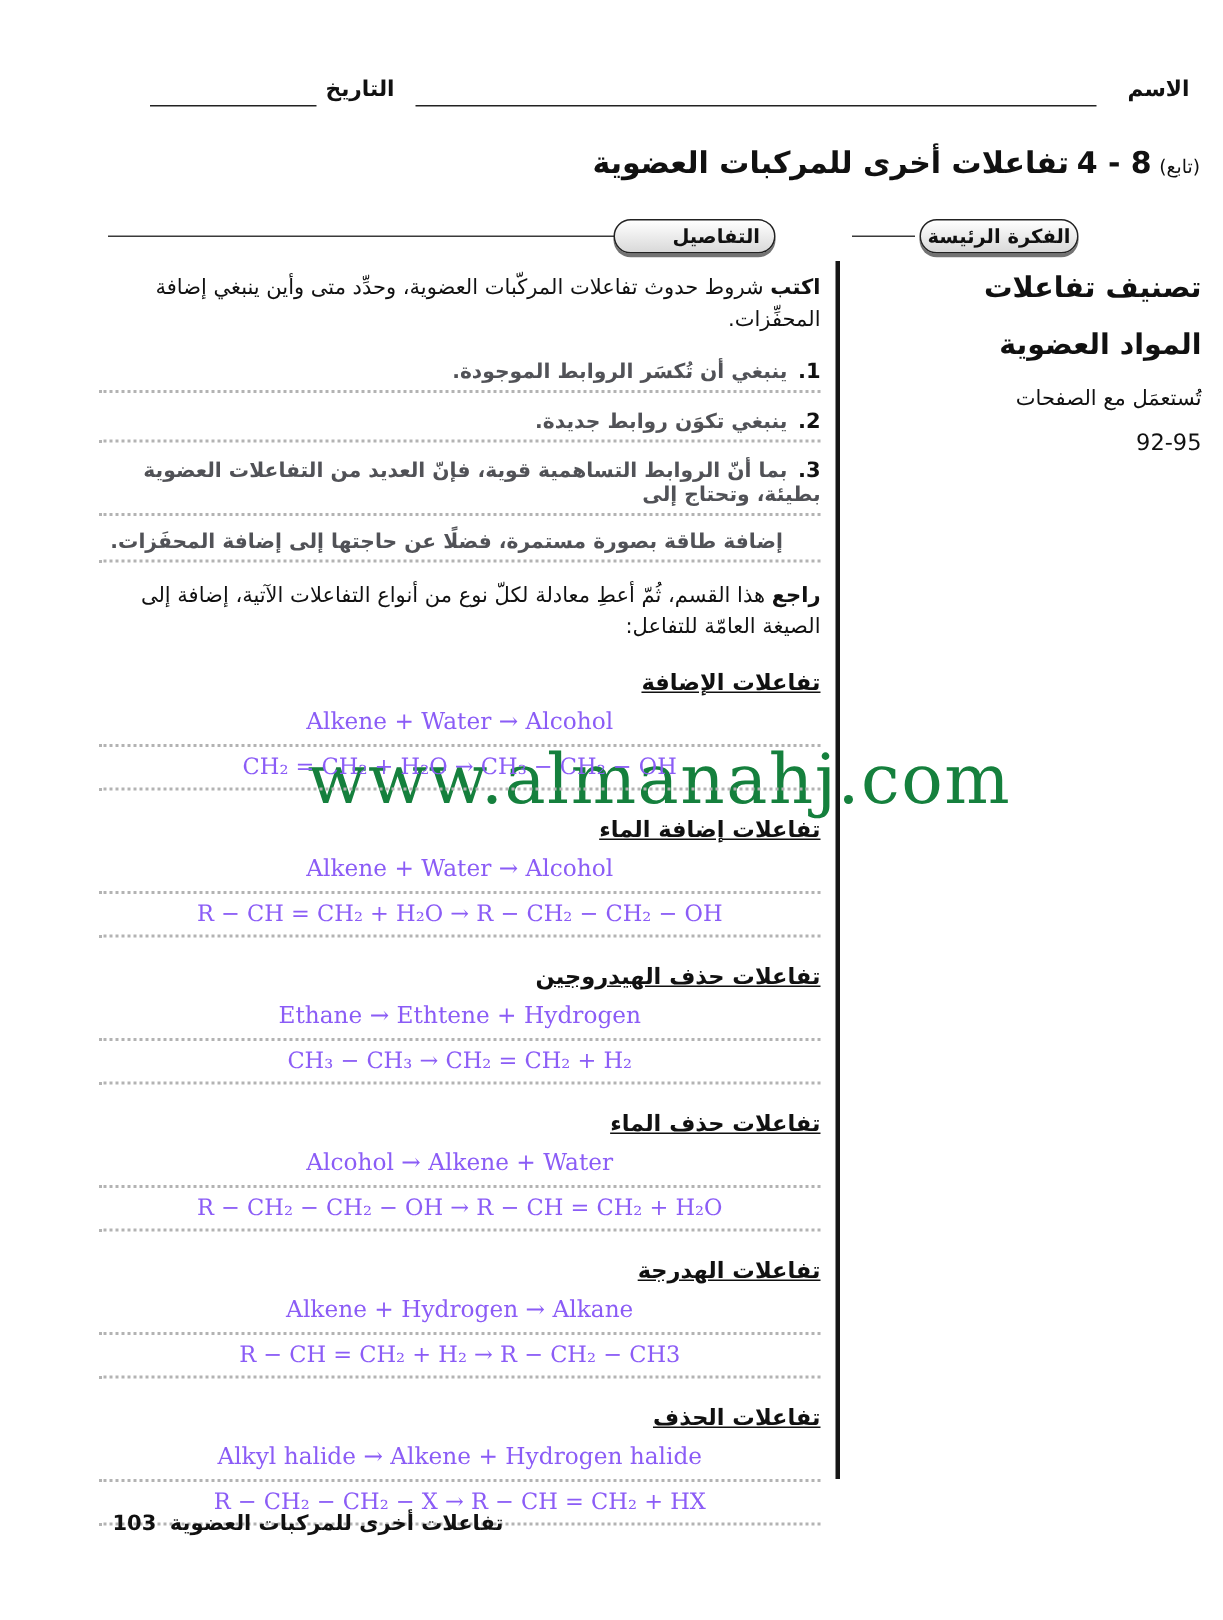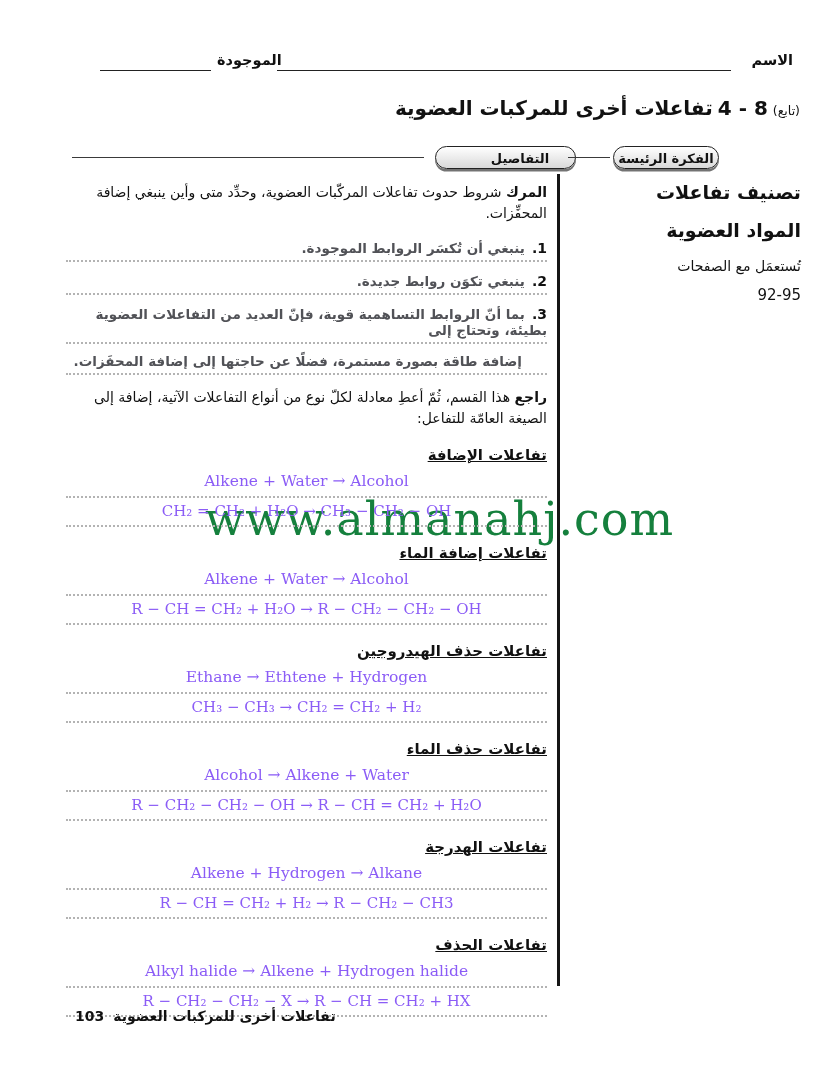--- a/index.html
+++ b/index.html
@@ -23,21 +23,21 @@
   
   .title { position:absolute; top:96px; right:15px; direction:rtl;
            display:flex; align-items:baseline; gap:5px; font-weight:bold; font-size:20px; }
   .t-prefix { font-size:12.5px; font-weight:normal; }
 
   
   .pill { position:absolute; top:146px; height:23px; line-height:23px; text-align:center;
           background:linear-gradient(#ffffff,#d9d9d9); border:1.6px solid #222;
           border-radius:13px; box-shadow:0 2.5px 0 rgba(0,0,0,.55);
           font-weight:bold; font-size:13px; box-sizing:border-box; }
-  .details-pill { left:435px; width:141px;padding-left:29px; }
+  .details-pill { left:409px; width:108px;padding-left:29px; }
   .idea-pill { left:613px; width:106px; }
   .rule { position:absolute; top:157px; height:0; border-top:1.6px solid #3a3a3a; }
   .details-rule { left:72px; width:352px; }
   .idea-rule { left:568px; width:42px; }
 
   .divider { position:absolute; left:557px; top:174px; width:3px; height:812px; background:#161616; }
 
   
   .mi { position:absolute; left:570px; top:182px; width:231px; direction:rtl; text-align:right; }
   .mi-h { font-size:19px; font-weight:bold; margin:0 0 17px 0; line-height:1.1; }
@@ -72,21 +72,21 @@
 <body>
 
 <div class="page">
 
   <div class="watermark">www.almanahj.com</div>
 
   <div class="layer">
 
     <span class="hl name-label">الاسم</span>
     <div class="hline name-line"></div>
-    <span class="hl date-label">الموجودة</span>
+    <span class="hl date-label">التاريخ</span>
     <div class="hline date-line"></div>
 
     <div class="title">
       <span class="t-prefix">(تابع)</span>
       <span class="t-num" dir="ltr">4 - 8</span>
       <span class="t-text">تفاعلات أخرى للمركبات العضوية</span>
     </div>
 
     <div class="rule details-rule"></div>
     <div class="pill details-pill">التفاصيل</div>
@@ -97,21 +97,21 @@
 
     <aside class="mi">
       <div class="mi-h">تصنيف تفاعلات</div>
       <div class="mi-h">المواد العضوية</div>
       <div class="mi-note">تُستعمَل مع الصفحات</div>
       <div class="mi-pages">92-95</div>
     </aside>
 
     <section class="det">
 
-      <p class="prompt"><span class="lead">المرك</span><span> شروط حدوث تفاعلات المركّبات العضوية، وحدِّد متى وأين ينبغي إضافة المحفِّزات.</span></p>
+      <p class="prompt"><span class="lead">اكتب</span><span> شروط حدوث تفاعلات المركّبات العضوية، وحدِّد متى وأين ينبغي إضافة المحفِّزات.</span></p>
 
       <ol class="items">
         <li class="item">
           <div class="ruled"><span class="num">1.</span><span class="ans">ينبغي أن تُكسَر الروابط الموجودة.</span></div>
         </li>
         <li class="item">
           <div class="ruled"><span class="num">2.</span><span class="ans">ينبغي تكوَن روابط جديدة.</span></div>
         </li>
         <li class="item">
           <div class="ruled"><span class="num">3.</span><span class="ans">بما أنّ الروابط التساهمية قوية، فإنّ العديد من التفاعلات العضوية بطيئة، وتحتاج إلى</span></div>

